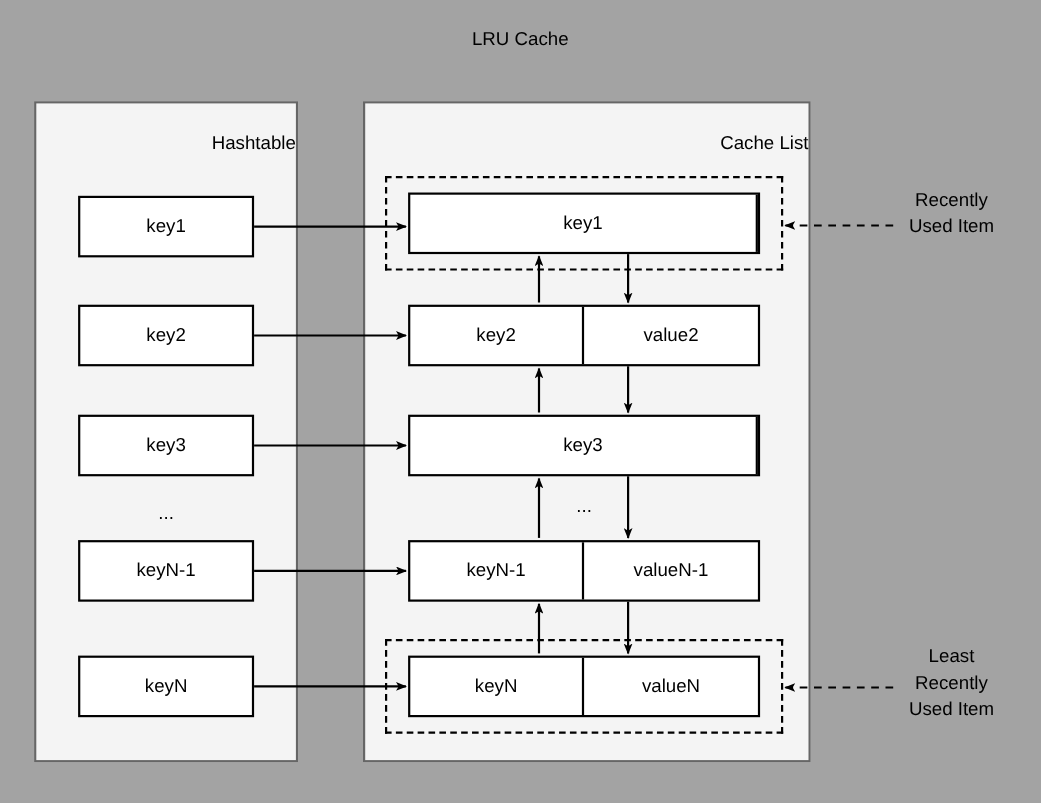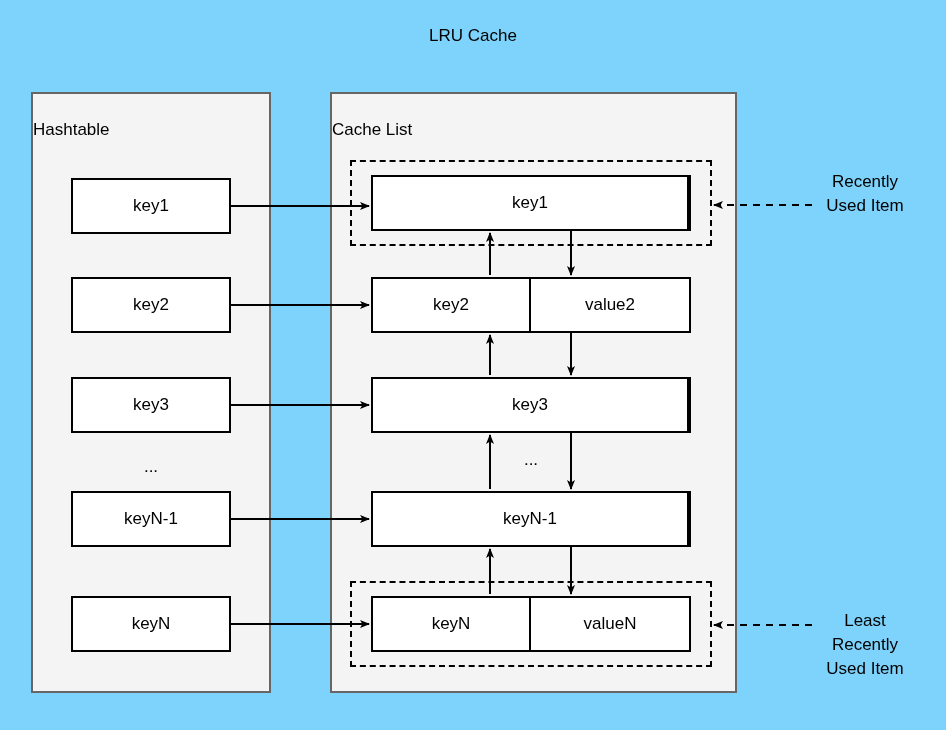--- a/index.html
+++ b/index.html
@@ -9,21 +9,21 @@
     background: #ffffff;
   }
   body {
     font-family: "Liberation Sans", sans-serif;
     color: #000000;
   }
   #canvas {
     position: relative;
     width: 946px;
     height: 730px;
-    background: #7dd3fc;
+    background: #a3a3a3;
     overflow: hidden;
   }
 
   
   .diagram-title {
     position: absolute;
     left: 0;
     top: 25px;
     width: 946px;
     text-align: center;
@@ -49,21 +49,21 @@
     left: 330px;
     top: 92px;
     width: 407px;
     height: 601px;
   }
   .panel-title {
     position: absolute;
     top: 25px;
     left: 0;
     width: 100%;
-    text-align: left;
+    text-align: right;
     font-size: 17px;
     line-height: 22px;
     color: #000;
   }
 
   
   .key-box {
     position: absolute;
     left: 71px;
     width: 160px;
@@ -136,21 +136,21 @@
   
   .annotation {
     position: absolute;
     width: 150px;
     text-align: center;
     font-size: 17px;
     line-height: 24px;
     color: #000;
   }
   #annotation-mru { left: 790px; top: 170px; }
-  #annotation-lru { left: 790px; top: 585px; margin-top: 24px; }
+  #annotation-lru { left: 790px; top: 585px; }
 </style>
 </head>
 <body>
 
 <div id="canvas">
 
   <div class="diagram-title">LRU Cache</div>
 
   <div class="panel" id="panel-hashtable">
     <div class="panel-title">Hashtable</div>
@@ -187,20 +187,21 @@
   </div>
   <div class="node" style="top:277px;">
     <div class="cell key-cell">key2</div>
     <div class="cell value-cell">value2</div>
   </div>
   <div class="node" style="top:377px;">
     <div class="cell key-cell">key3</div>
   </div>
   <div class="node" style="top:491px;">
     <div class="cell key-cell">keyN-1</div>
+    <div class="cell value-cell">valueN-1</div>
   </div>
   <div class="node" style="top:596px;">
     <div class="cell key-cell">keyN</div>
     <div class="cell value-cell">valueN</div>
   </div>
 
   <div class="ellipsis" style="left:511px; top:451px;">...</div>
 
   <svg class="svg-layer" viewBox="0 0 946 730">
     <defs>

